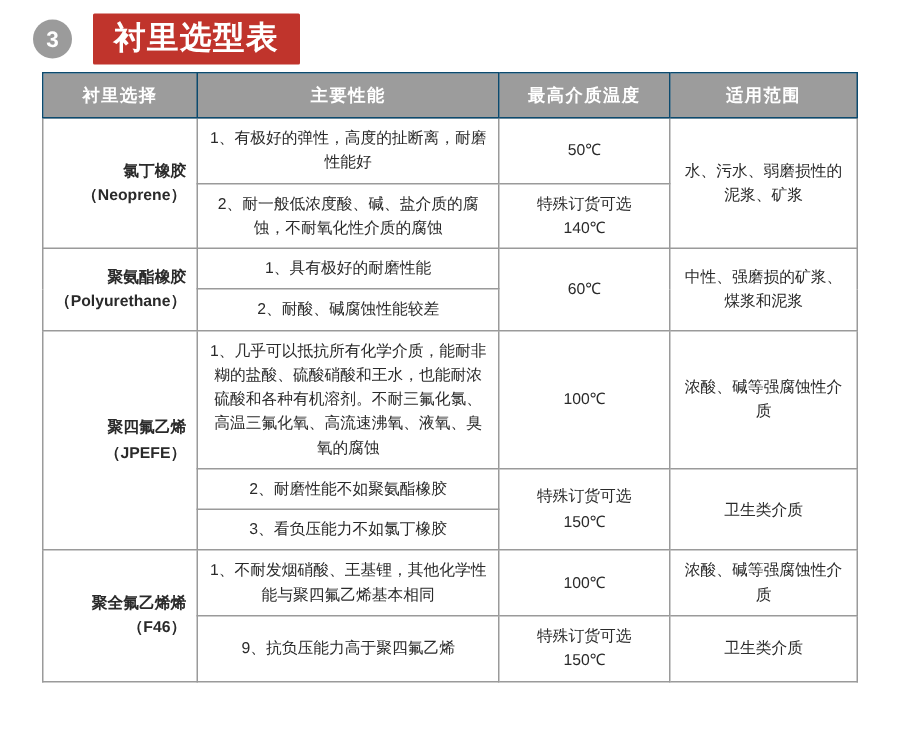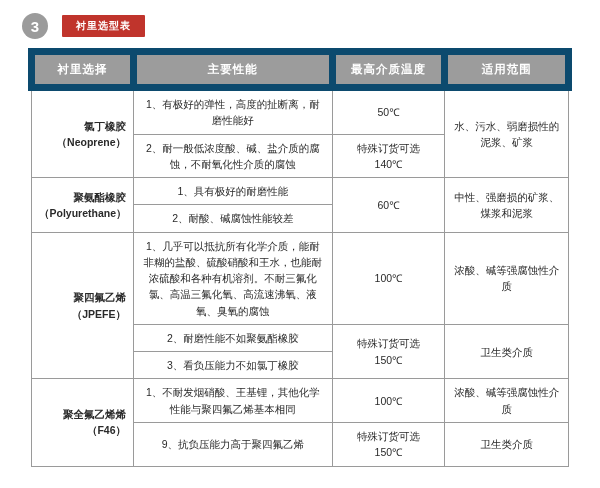--- a/index.html
+++ b/index.html
@@ -38,21 +38,21 @@
     font-weight: bold;
     display: flex;
     align-items: center;
     justify-content: center;
     flex: 0 0 auto;
   }
   .title-bar {
     margin-left: 14px;
     background: #c0342c;
     color: #ffffff;
-    font-size: 10px;
+    font-size: 21px;
     font-weight: bold;
     letter-spacing: 1px;
     padding: 5px 14px 6px 14px;
     line-height: 1.1;
     border-radius: 1px;
   }
 
   
   .table-wrap {
     padding: 6px 28px 0 28px;
@@ -69,21 +69,21 @@
   table.sel col.c4 { width: 23%; }
 
   table.sel th {
     background: #9c9c9c;
     color: #ffffff;
     font-size: 11.5px;
     font-weight: bold;
     letter-spacing: 1px;
     text-align: center;
     padding: 7px 2px;
-    border: 7px solid #0c4a6e;
+    border: 1px solid #0c4a6e;
   }
   table.sel td {
     border: 1px solid #9a9a9a;
     font-size: 10.5px;
     color: #2a2a2a;
     line-height: 1.55;
     padding: 5px 7px;
     vertical-align: middle;
   }
   td.lining {

